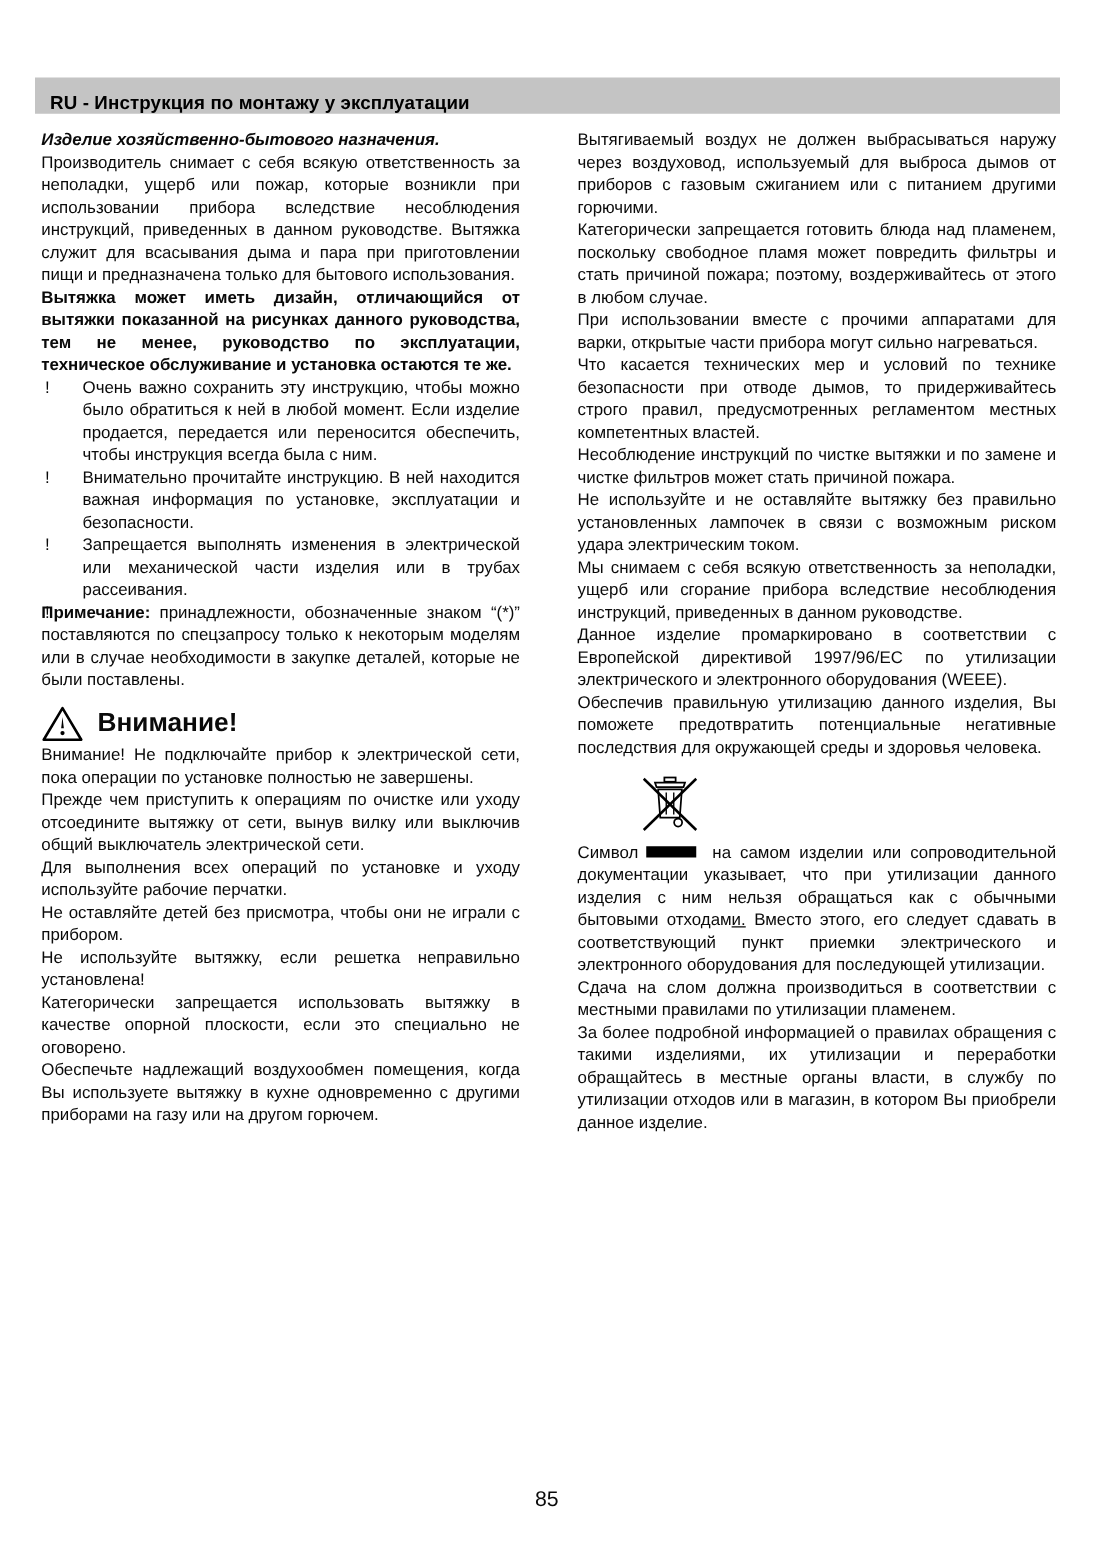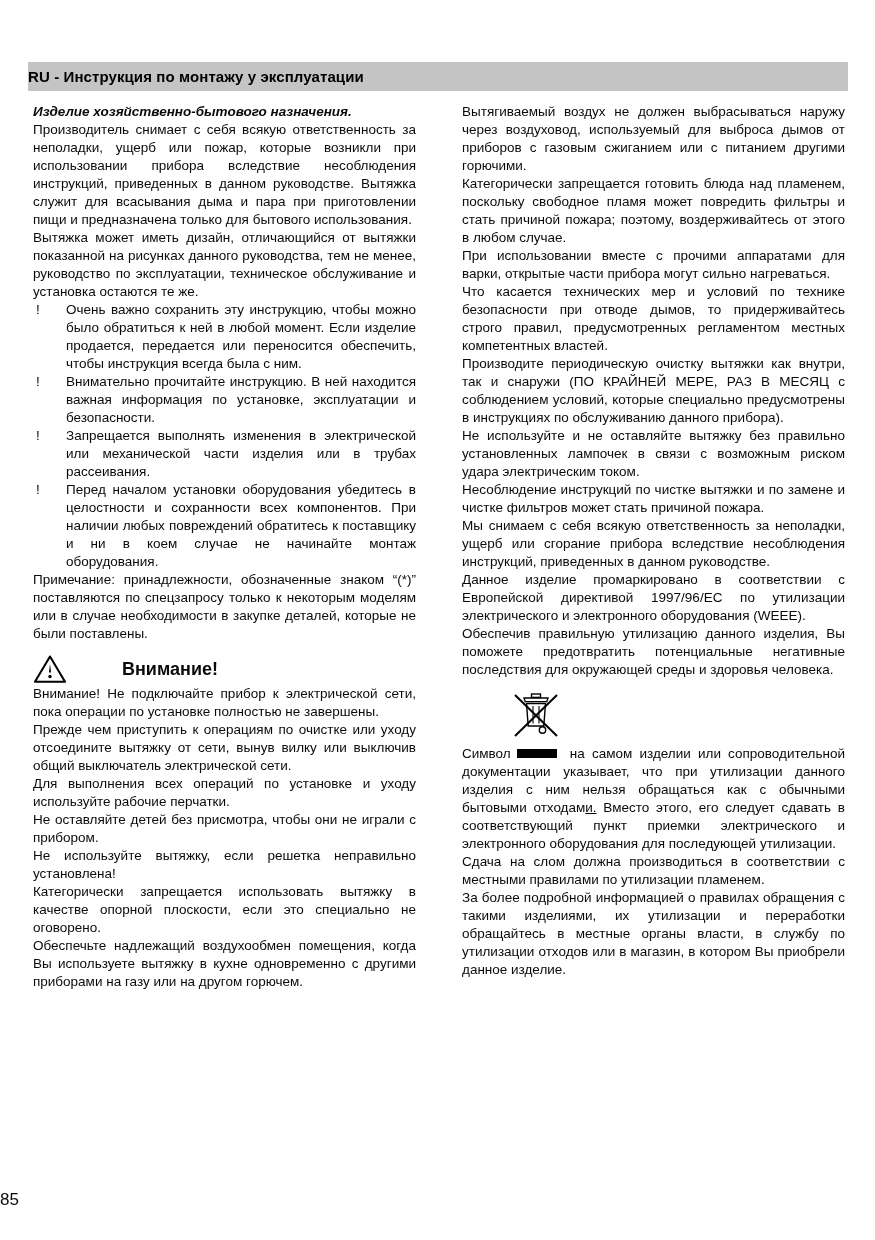--- a/index.html
+++ b/index.html
@@ -16,23 +16,23 @@
     overflow: hidden;
   }
   .header-bar {
     position: absolute;
     left: 28px;
     top: 62px;
     width: 820px;
     height: 29px;
     background: #c4c4c4;
     display: flex;
-    align-items: center;
+    align-items: flex-end;
     box-sizing: border-box;
-    padding-left: 0;
+    padding-left: 12px;
   }
   .header-bar .title {
     font-size: 15px;
     font-weight: bold;
     color: #000;
     letter-spacing: 0.1px;
   }
   .columns {
     position: absolute;
     left: 33px;
@@ -43,62 +43,61 @@
   }
   .col {
     width: 383px;
     font-size: 13.5px;
     line-height: 18px;
   }
   .para, .col p {
     margin: 0;
     text-align: justify;
   }
-  .b { font-weight: normal; }
+  .b { font-weight: bold; }
   .bi { font-weight: bold; font-style: italic; }
   .bullet {
     position: relative;
     padding-left: 33px;
     text-align: justify;
   }
   .bullet .marker {
     position: absolute;
     left: 3px;
     top: 0;
   }
   .warning-heading {
     display: flex;
     align-items: center;
     gap: 11px;
     margin-top: 11px;
     margin-bottom: 1px;
   }
   .warning-heading .warning-title {
-    font-size: 18px;
+    font-size: 21px;
     font-weight: bold;
-    margin-left: 44px;
   }
   .weee-icon-block {
     margin: 7px 0 5px 50px;
     line-height: 0;
   }
   .symbol-bar {
     display: inline-block;
     width: 40px;
     height: 9px;
     background: #000;
     margin: 0 6px;
   }
   .u { text-decoration: underline; }
   .page-number {
     position: absolute;
     left: 0;
     top: 1190px;
     width: 100%;
-    text-align: left;
+    text-align: center;
     font-size: 17px;
   }
 </style>
 </head>
 <body>
 
 <div class="header-bar">
   <span class="title">RU - Инструкция по монтажу у эксплуатации</span>
 </div>
 
@@ -121,21 +120,20 @@
           <span>Внимательно прочитайте инструкцию. В ней находится важная информация по установке, эксплуатации и безопасности.</span>
         </div>
 
         <div class="bullet">
           <span class="marker">!</span>
           <span>Запрещается выполнять изменения в электрической или механической части изделия или в трубах рассеивания.</span>
         </div>
 
         <div class="bullet">
           <span class="marker">!</span>
-          <span>Перед началом установки оборудования убедитесь в целостности и сохранности всех компонентов. При наличии любых повреждений обратитесь к поставщику и ни в коем случае не начинайте монтаж оборудования.</span>
         </div>
       </div>
 
     <p><span class="b">Примечание:</span><span> принадлежности, обозначенные знаком “(*)” поставляются по спецзапросу только к некоторым моделям или в случае необходимости в закупке деталей, которые не были поставлены.</span></p>
 
     <div class="warning-heading">
       <span style="line-height:0;">
         <svg width="34" height="30" viewBox="0 0 38 33" xmlns="http://www.w3.org/2000/svg">
           <path d="M19 2.5 L35.8 30.8 H2.2 Z" fill="none" stroke="#000" stroke-width="2.3" stroke-linejoin="round"></path>
           <path d="M19 10.5 L20.2 20.5 H17.8 Z" fill="#000"></path>
@@ -170,25 +168,24 @@
 
         <p class="para">Вытягиваемый воздух не должен выбрасываться наружу через воздуховод, используемый для выброса дымов от приборов с газовым сжиганием или с питанием другими горючими.</p>
 
         <p class="para">Категорически запрещается готовить блюда над пламенем, поскольку свободное пламя может повредить фильтры и стать причиной пожара; поэтому, воздерживайтесь от этого в любом случае.</p>
 
 
         <p class="para">При использовании вместе с прочими аппаратами для варки, открытые части прибора могут сильно нагреваться.</p>
 
         <p class="para">Что касается технических мер и условий по технике безопасности при отводе дымов, то придерживайтесь строго правил, предусмотренных регламентом местных компетентных властей.</p>
 
-        <p class="para">Производите периодическую очистку вытяжки как внутри, так и снаружи (ПО КРАЙНЕЙ МЕРЕ, РАЗ В МЕСЯЦ с соблюдением условий, которые специально предусмотрены в инструкциях по обслуживанию данного прибора).</p>
+
+        <p class="para">Несоблюдение инструкций по чистке вытяжки и по замене и чистке фильтров может стать причиной пожара.</p>
 
         <p class="para">Не используйте и не оставляйте вытяжку без правильно установленных лампочек в связи с возможным риском удара электрическим током.</p>
-
-        <p class="para">Несоблюдение инструкций по чистке вытяжки и по замене и чистке фильтров может стать причиной пожара.</p>
 
         <p class="para">Мы снимаем с себя всякую ответственность за неполадки, ущерб или сгорание прибора вследствие несоблюдения инструкций, приведенных в данном руководстве.</p>
 
         <p class="para">Данное изделие промаркировано в соответствии с Европейской директивой 1997/96/EC по утилизации электрического и электронного оборудования (WEEE).</p>
 
         <p class="para">Обеспечив правильную утилизацию данного изделия, Вы поможете предотвратить потенциальные негативные последствия для окружающей среды и здоровья человека.</p>
       </div>
 
     <div class="weee-icon-block">
       <span>

